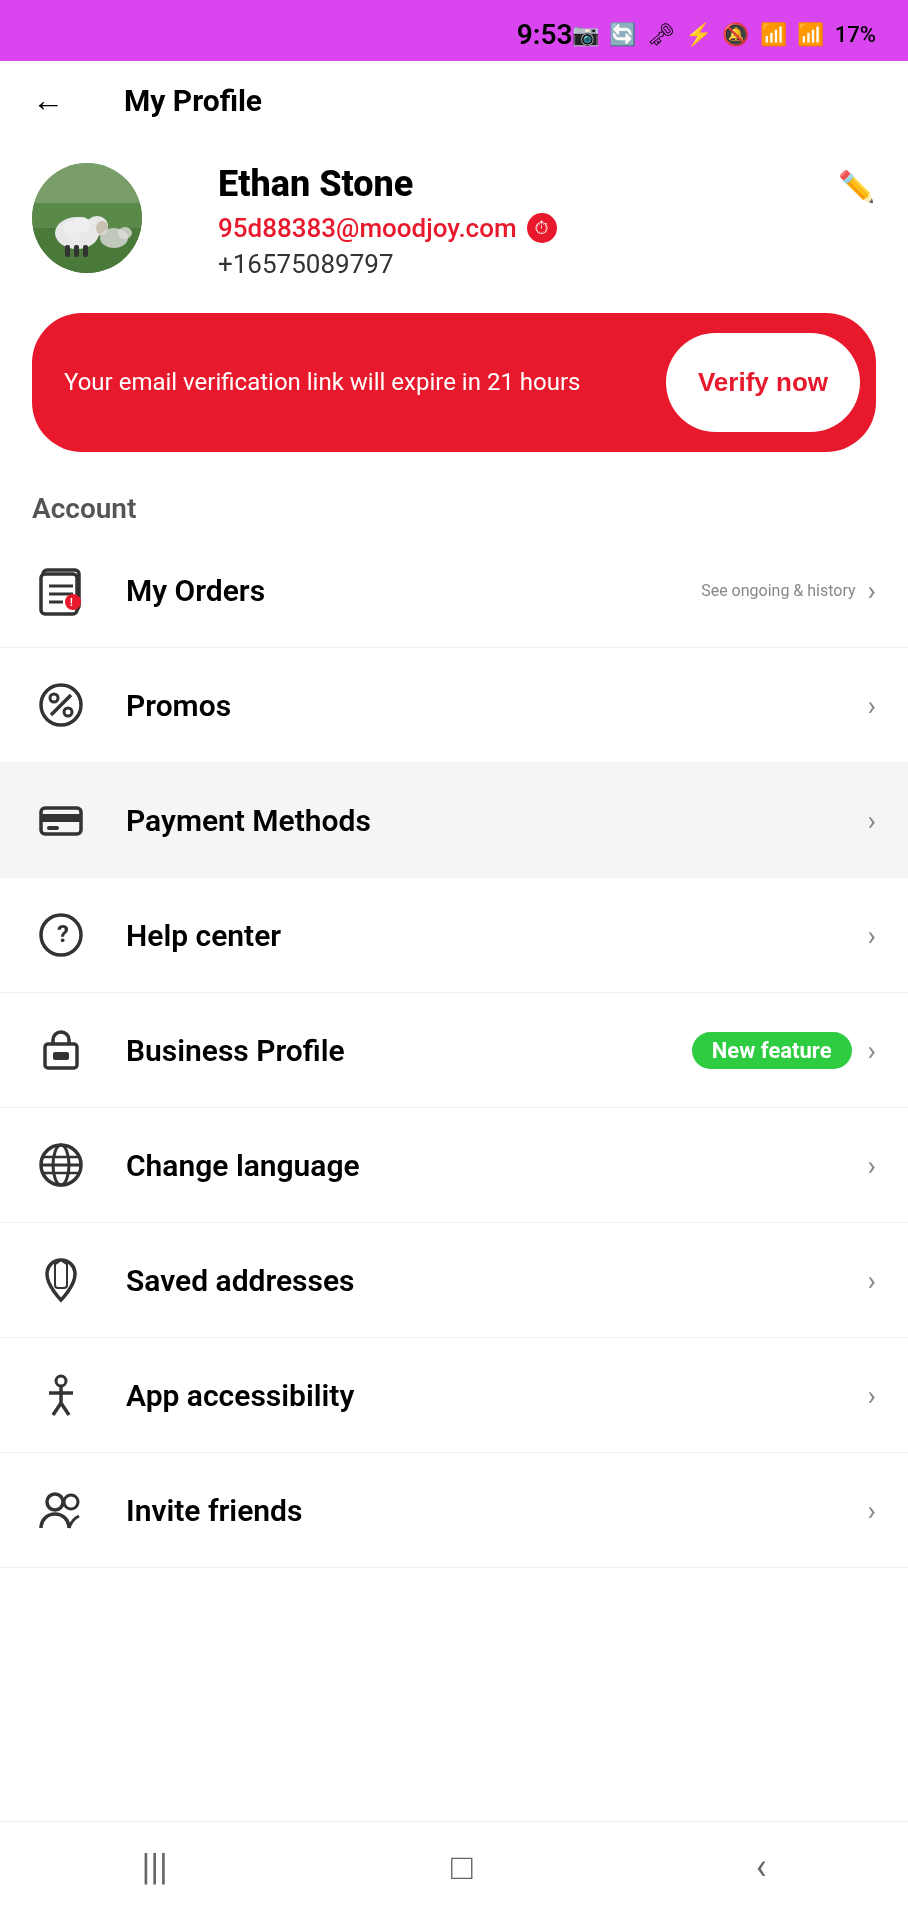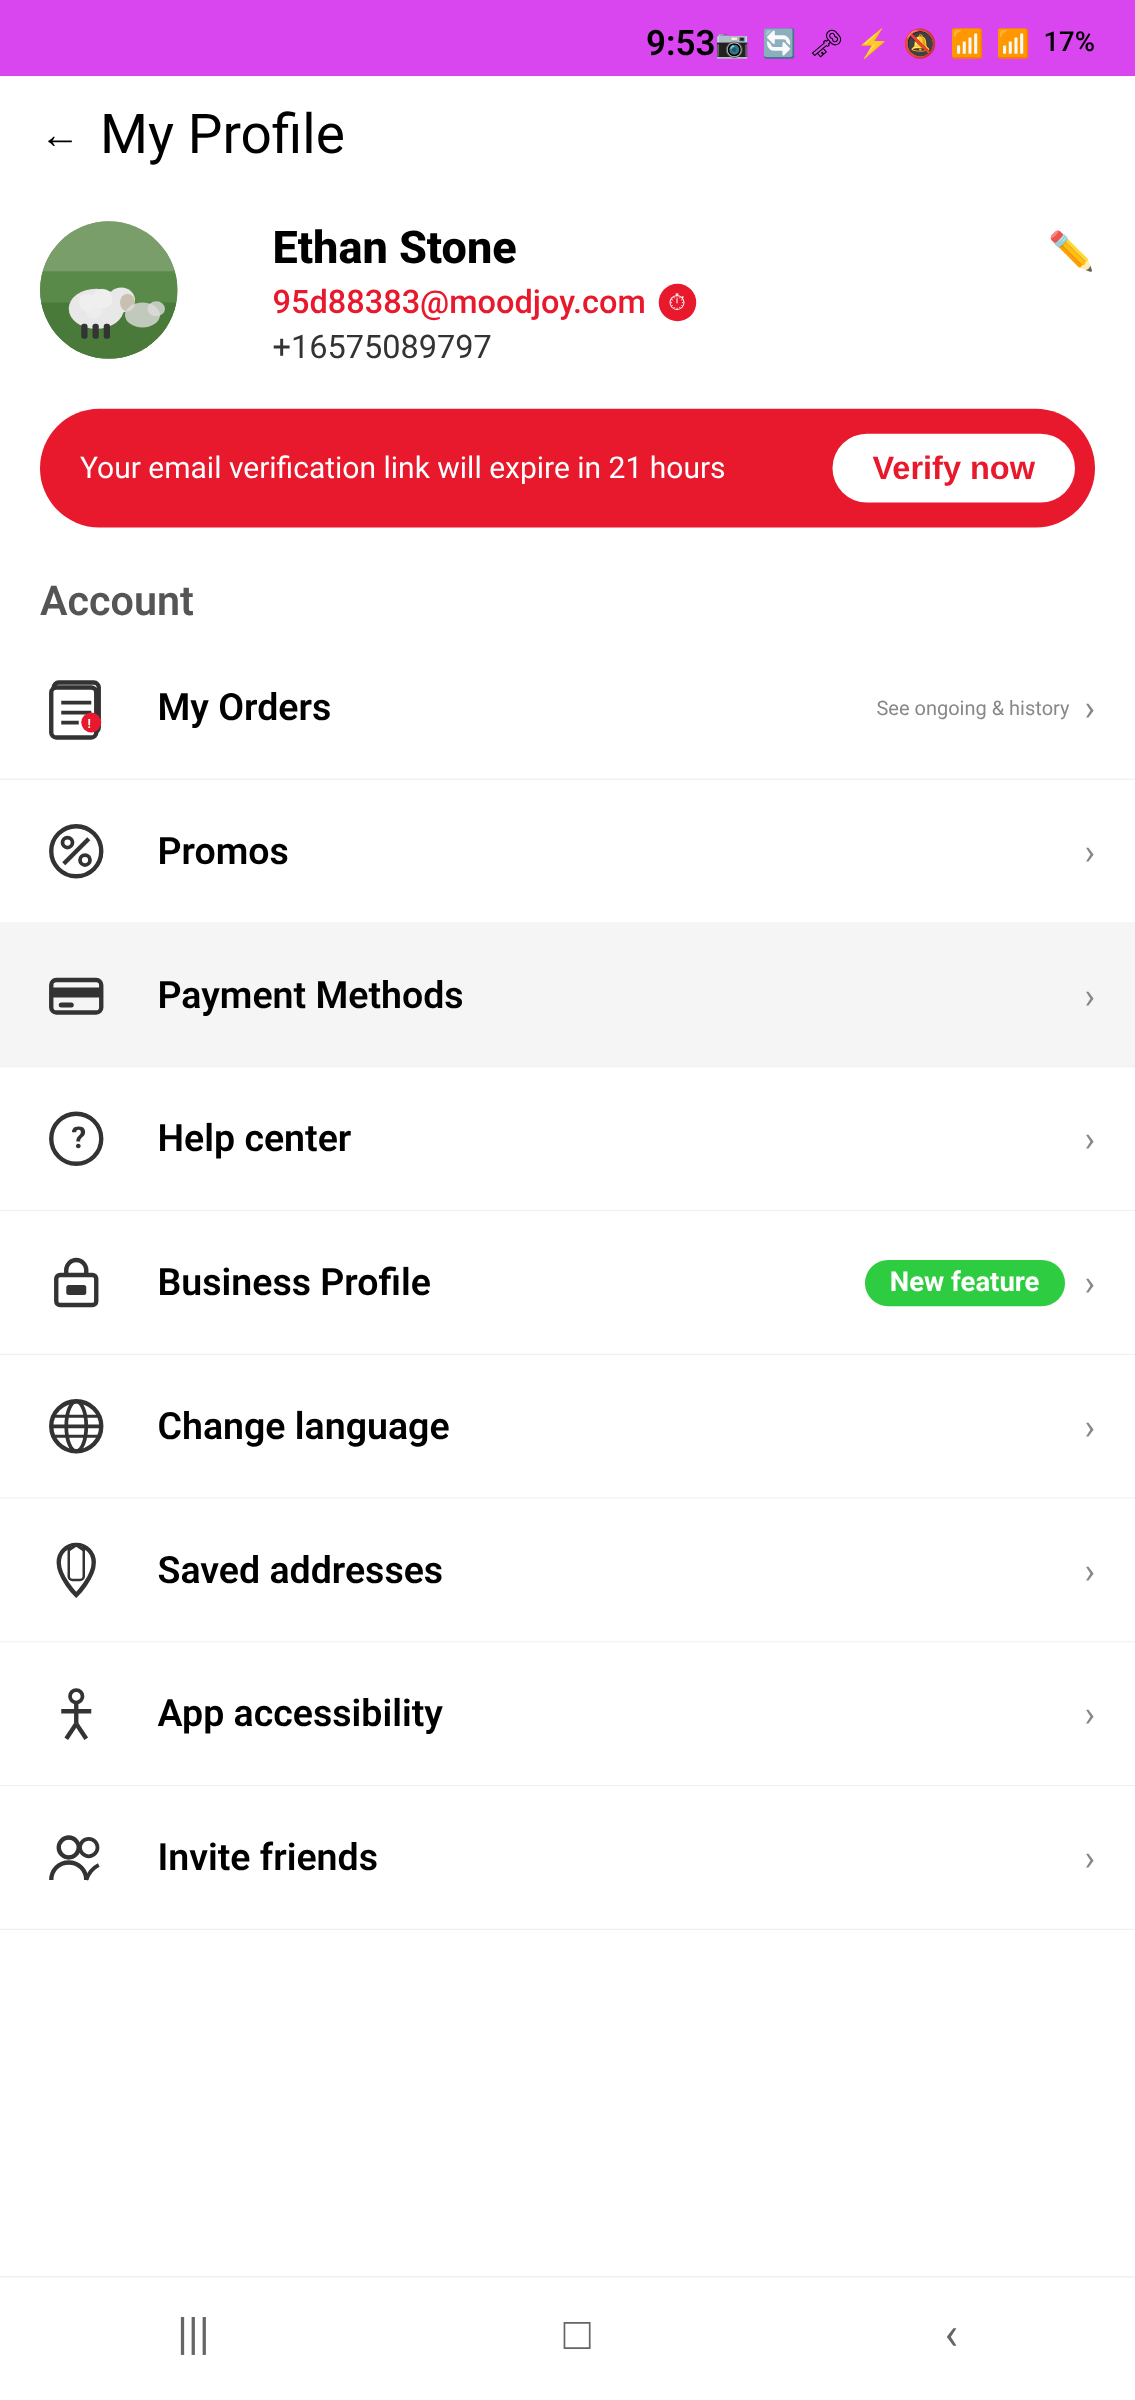--- a/index.html
+++ b/index.html
@@ -55,23 +55,24 @@
     }
 
     .back-btn {
       margin-right: 16px;
       cursor: pointer;
       font-size: 32px;
       color: #000;
     }
 
     .header-title {
-      font-size: 44px;
-      font-weight: 400;
-      color: #000;
+      font-size: 30px;
+      font-weight: 700;
+      color: #000;
+      margin-left: 44px;
     }
 
     
     .profile-section {
       display: flex;
       align-items: flex-start;
       padding: 24px 32px;
       position: relative;
       gap: 48px;
     }
@@ -170,31 +171,31 @@
       color: #fff;
       flex: 1;
       line-height: 1.4;
     }
 
     .verify-btn {
       background: #fff;
       color: #e8192c;
       border: none;
       border-radius: 50px;
-      padding: 12px 32px;
+      padding: 34px 32px;
       font-size: 26px;
       font-weight: 700;
       cursor: pointer;
       white-space: nowrap;
       flex-shrink: 0;
     }
 
     
     .section-label {
-      font-size: 33px;
+      font-size: 28px;
       font-weight: 600;
       color: #555;
       padding: 20px 32px 8px 32px;
     }
 
     
     .menu-item {
       display: flex;
       align-items: center;
       padding: 28px 32px;

